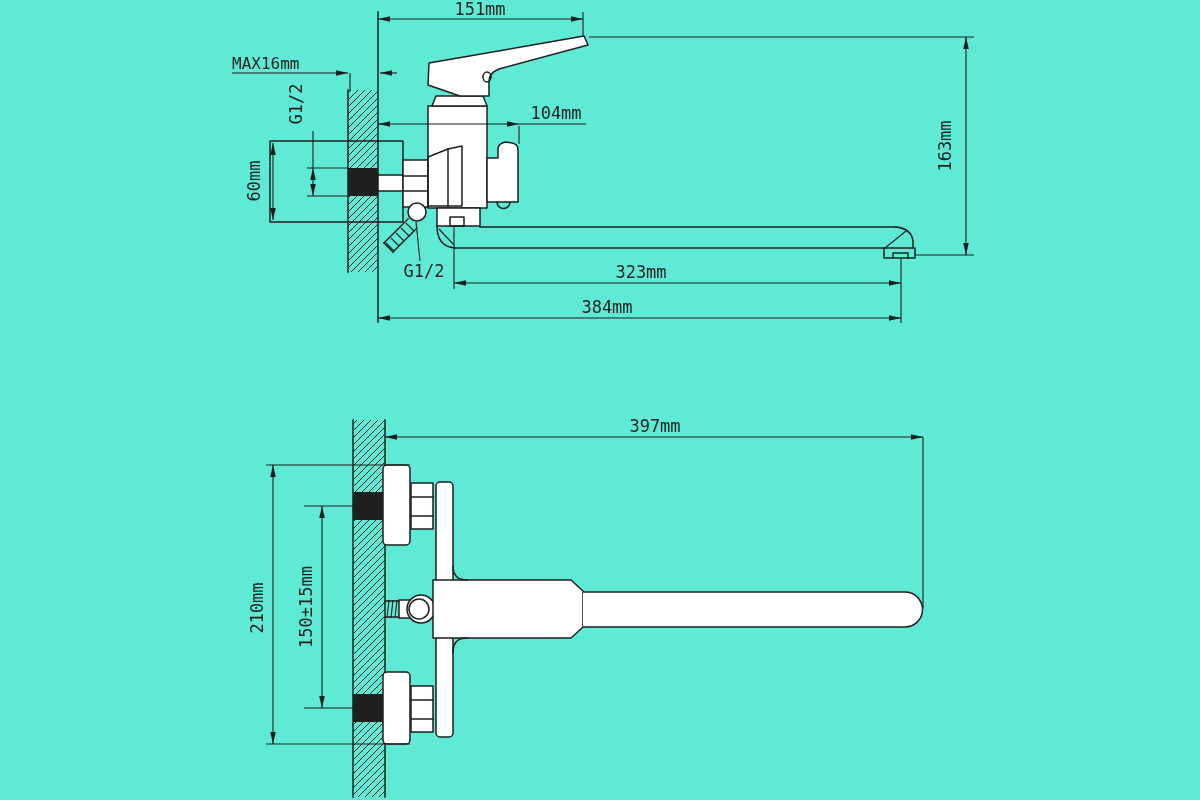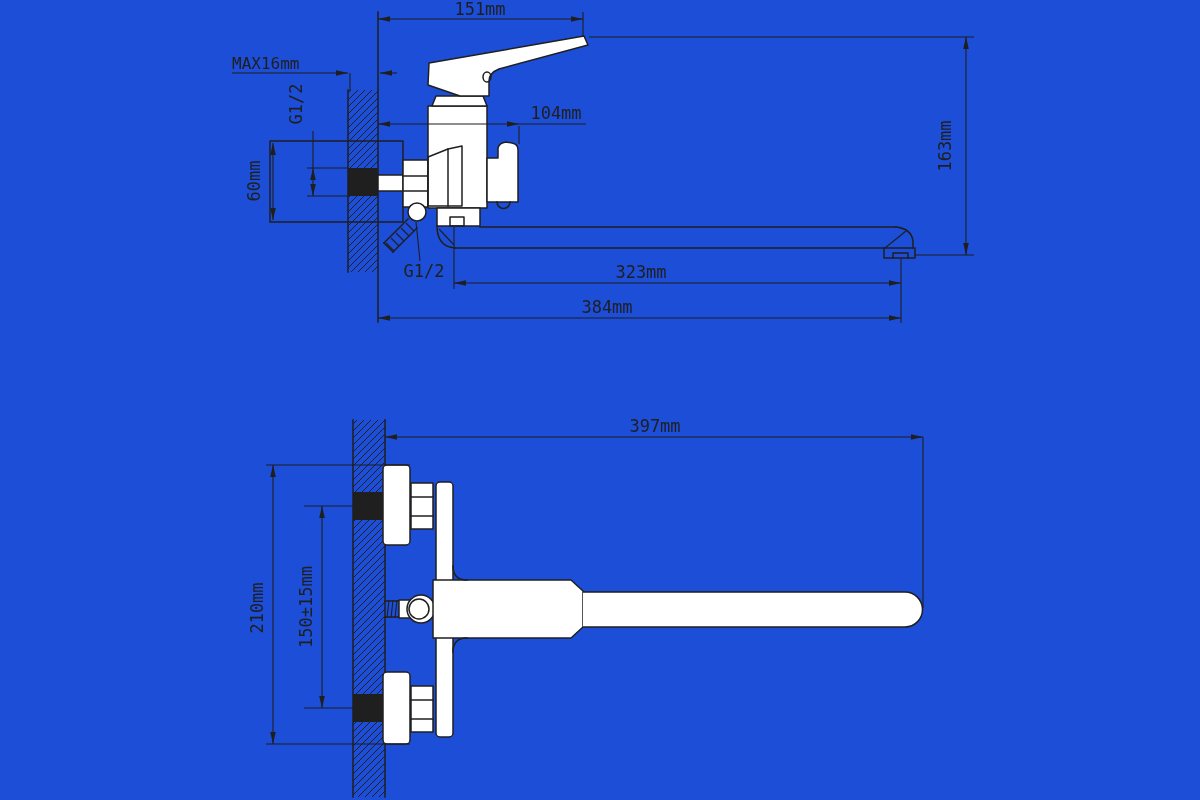--- a/index.html
+++ b/index.html
@@ -1,16 +1,16 @@
 <!DOCTYPE html>
 <html><head>
 <meta charset="utf-8">
 <style>
   html,body{margin:0;padding:0;background:#e8e8e8;}
-  .stage{width:1200px;height:800px;background:#1d4ed8;position:relative;margin:0 auto;
+  .stage{width:1200px;height:800px;background:#5eead4;position:relative;margin:0 auto;
          font-family:"DejaVu Sans Mono", monospace;}
   svg{display:block;}
   .ln{stroke:#1f1f1f;stroke-width:1.5;fill:none;stroke-linecap:square;stroke-linejoin:round;}
   .fw{stroke:#1f1f1f;stroke-width:1.5;fill:#ffffff;stroke-linejoin:round;}
   .fb{fill:#1f1f1f;stroke:none;}
   .dim{stroke:#1f1f1f;stroke-width:1.1;fill:none;stroke-linecap:butt;}
   .thin{stroke:#1f1f1f;stroke-width:1.1;fill:none;}
   text{font-family:"DejaVu Sans Mono", monospace;font-size:17px;fill:#1f1f1f;}
   .t-sm{font-size:16px;}
 </style>

